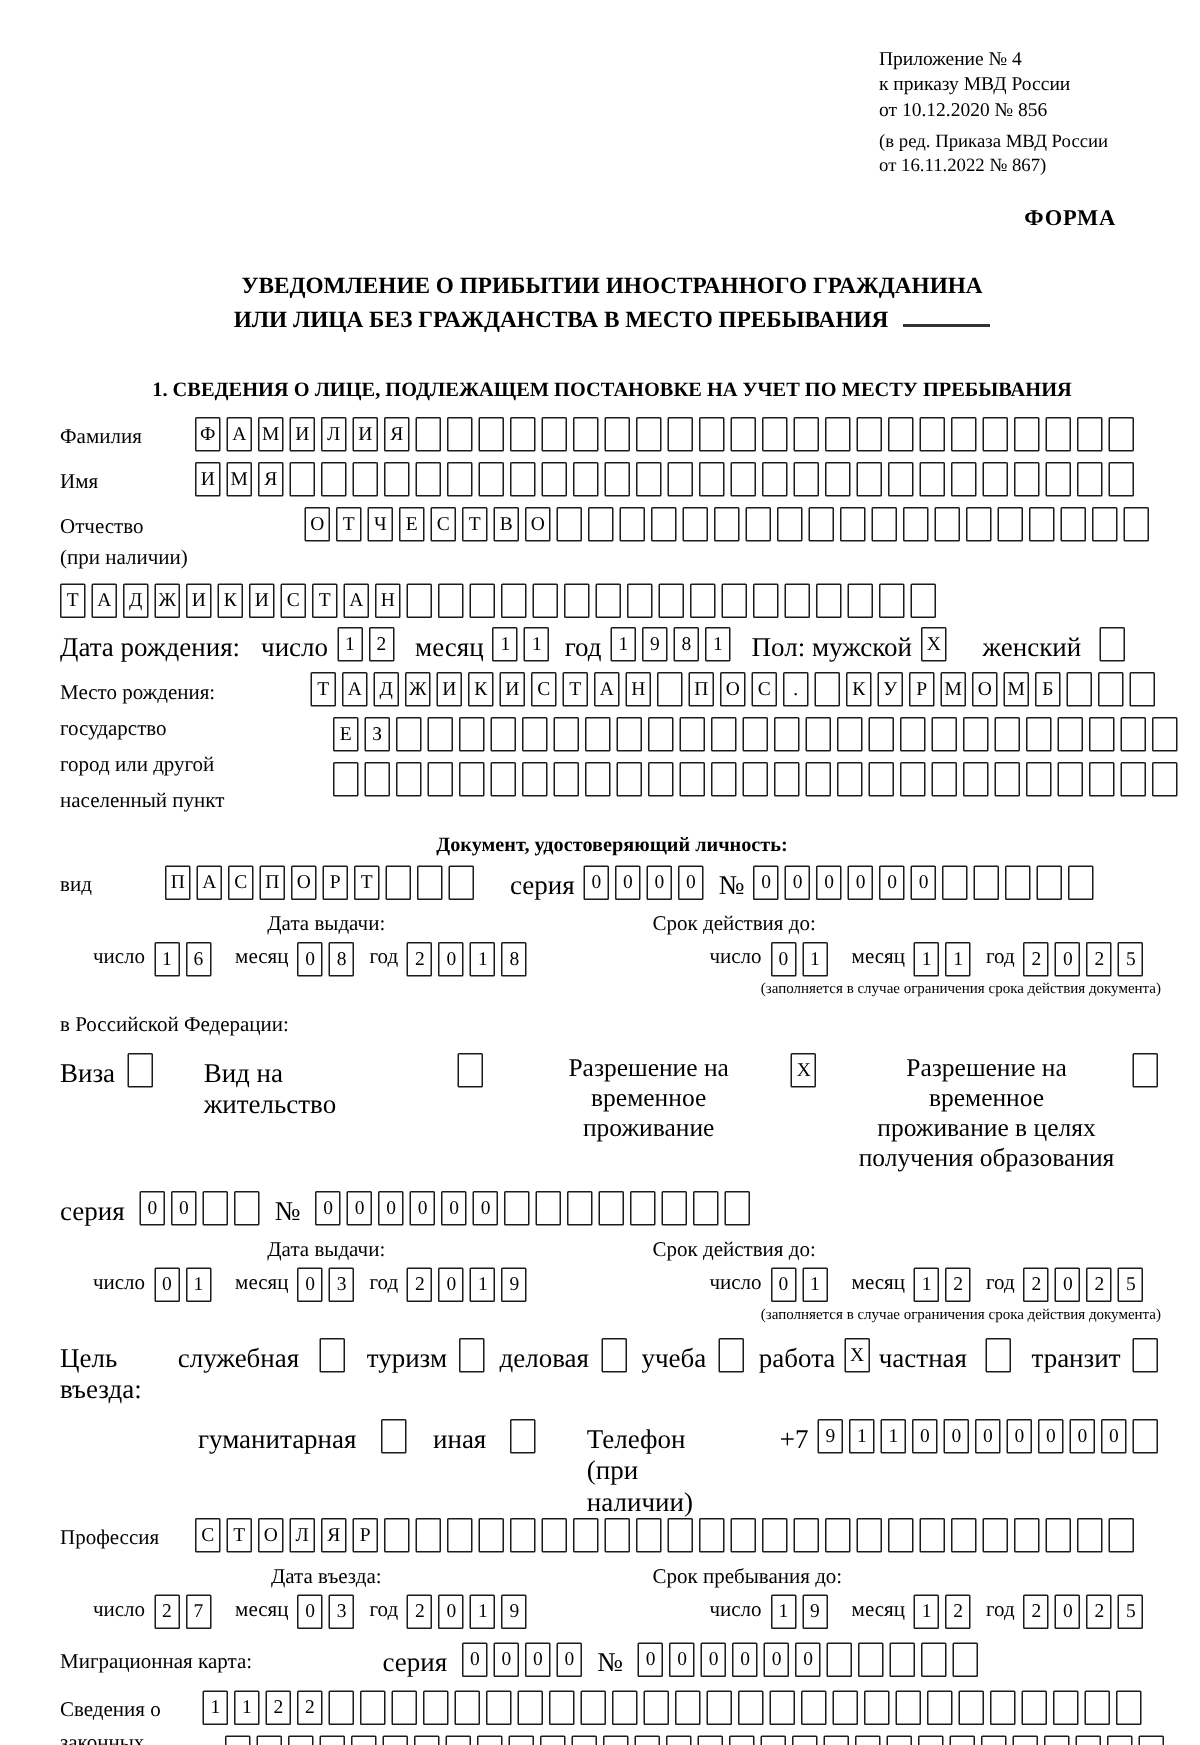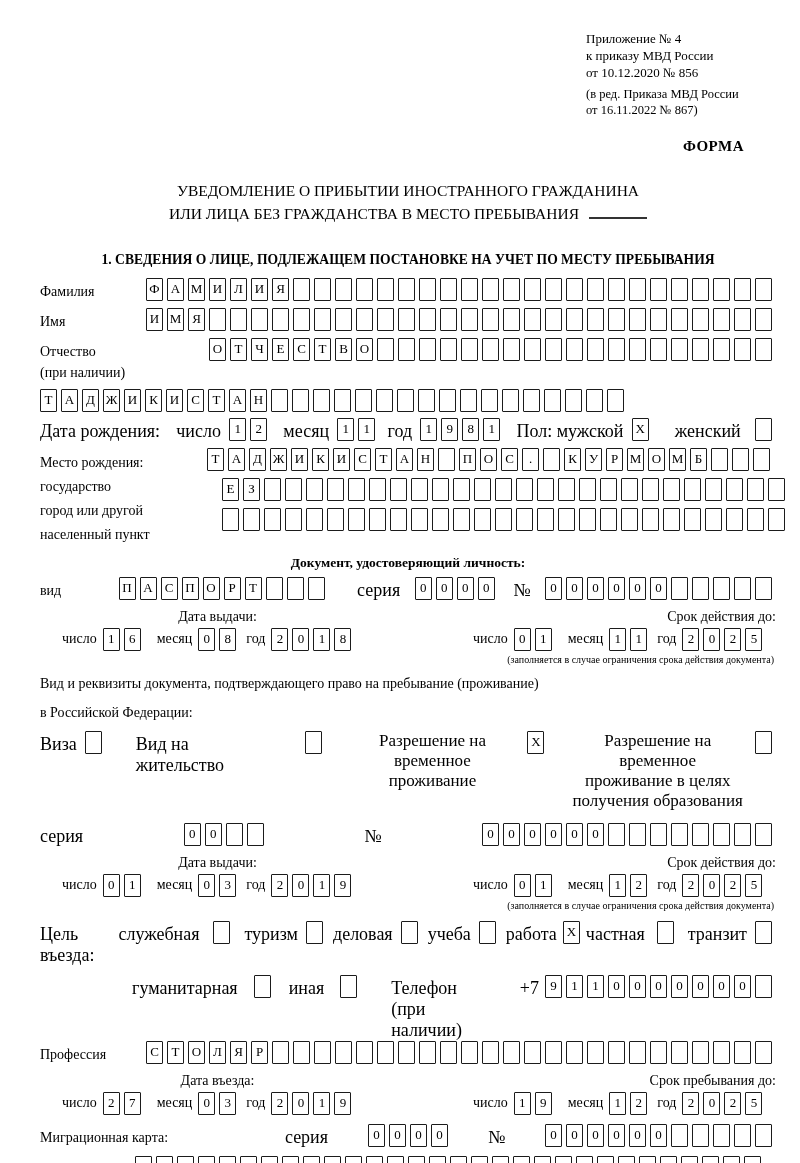--- a/index.html
+++ b/index.html
@@ -5,45 +5,45 @@
   * { margin:0; padding:0; box-sizing:border-box; }
   html,body { background:#ffffff; }
   body { font-family:"Liberation Serif","DejaVu Serif",serif; color:#000; }
   .page { width:800px; min-height:1163px; padding:30px 24px 30px 40px; background:#fff; }
 
   
   .hdr-block { margin-left:auto; width:190px; font-size:13px; line-height:17px; }
   .hdr-amend { margin-left:auto; width:190px; font-size:12.5px; line-height:16px; margin-top:5px; }
   .forma { text-align:right; padding-right:32px; font-weight:bold; font-size:15px; margin-top:20px; letter-spacing:.5px; }
 
-  .title { text-align:center; font-weight:normal; font-size:15.5px; line-height:1.5; margin-top:24px; }
+  .title { text-align:center; font-weight:bold; font-size:15.5px; line-height:1.5; margin-top:24px; }
   .blank-line { display:inline-block; width:58px; border-bottom:2px solid #333; height:12px; margin-left:10px; }
   .sec-head { text-align:center; font-weight:bold; font-size:13.6px; margin-top:26px; margin-bottom:10px; }
 
   
   .cell { display:inline-block; width:17px; height:23px; border:1.5px solid #1b1b1b; margin-right:4px;
           text-align:center; font-size:13px; line-height:20px; vertical-align:top; background:#fff; border-radius:1px; }
   .cells { white-space:nowrap; display:inline-block; }
 
-  .frow { display:flex; align-items:flex-start; margin-top:6px;justify-content:space-between; }
+  .frow { display:flex; align-items:flex-start; margin-top:6px; }
   .flabel { flex:0 0 auto; font-size:14px; line-height:21px; padding-top:3px; }
   .w90 {width:90px;} .w140 {width:140px;} .w163 {width:163px;} .w167 {width:167px;} .w95 {width:95px;} .w70 {width:70px;}
   .rowgap { margin-top:7px;padding-left:15px; }
 
   .inline-lbl { font-size:18px; padding-top:3px; }
   .ml6{margin-left:6px;} .ml10{margin-left:10px;} .ml14{margin-left:14px;} .ml20{margin-left:20px;} .ml30{margin-left:30px;}
   .mr6{margin-right:6px;} .mr10{margin-right:10px;}
 
   .doc-head { text-align:center; font-weight:bold; font-size:13.5px; margin-top:8px; }
 
   
   .dates { margin-top:8px; }
   .dhead-row { display:flex; font-size:14px; }
   .dhead1 { width:355px; text-align:center; }
-  .dhead2 { flex:1; text-align:right; padding-left:40px; }
+  .dhead2 { flex:1; text-align:left; padding-left:40px; }
   .dline-row { display:flex; margin-top:3px; }
   .dcol1 { width:355px; padding-left:22px; display:flex; align-items:flex-start; }
   .dcol2 { flex:1; padding-left:78px; display:flex; align-items:flex-start; }
   .dlbl { font-size:14px; padding-top:3px; margin-right:6px; }
   .dlbl2 { margin-left:12px; }
   .dnote { text-align:right; font-size:10px; margin-top:3px; padding-right:2px; }
 
   .plain { font-size:14px; margin-top:9px; line-height:20px; }
 
   .opt-row { display:flex; align-items:flex-start; margin-top:8px; }
@@ -153,21 +153,20 @@
         <span class="cells"><span class="cell">0</span><span class="cell">1</span></span>
         <span class="dlbl dlbl2">месяц</span>
         <span class="cells"><span class="cell">1</span><span class="cell">1</span></span>
         <span class="dlbl" style="margin-left:6px;">год</span>
         <span class="cells"><span class="cell">2</span><span class="cell">0</span><span class="cell">2</span><span class="cell">5</span></span>
       </div>
     </div>
     <div class="dnote">(заполняется в случае ограничения срока действия документа)</div>
   </div>
 
-  <div class="plain">Вид и реквизиты документа, подтверждающего право на пребывание (проживание)</div>
   <div class="plain">в Российской Федерации:</div>
 
   <div class="opt-row">
     <span class="inline-lbl">Виза</span>
     <span class="cells chkbox"><span class="cell"></span></span>
     <span class="inline-lbl ml30">Вид на жительство</span>
     <span class="cells chkbox" style="margin-left:28px;"><span class="cell"></span></span>
     <div class="opt-center ml20" style="width:180px;">
       <div>Разрешение на временное</div>
       <div>проживание</div>

